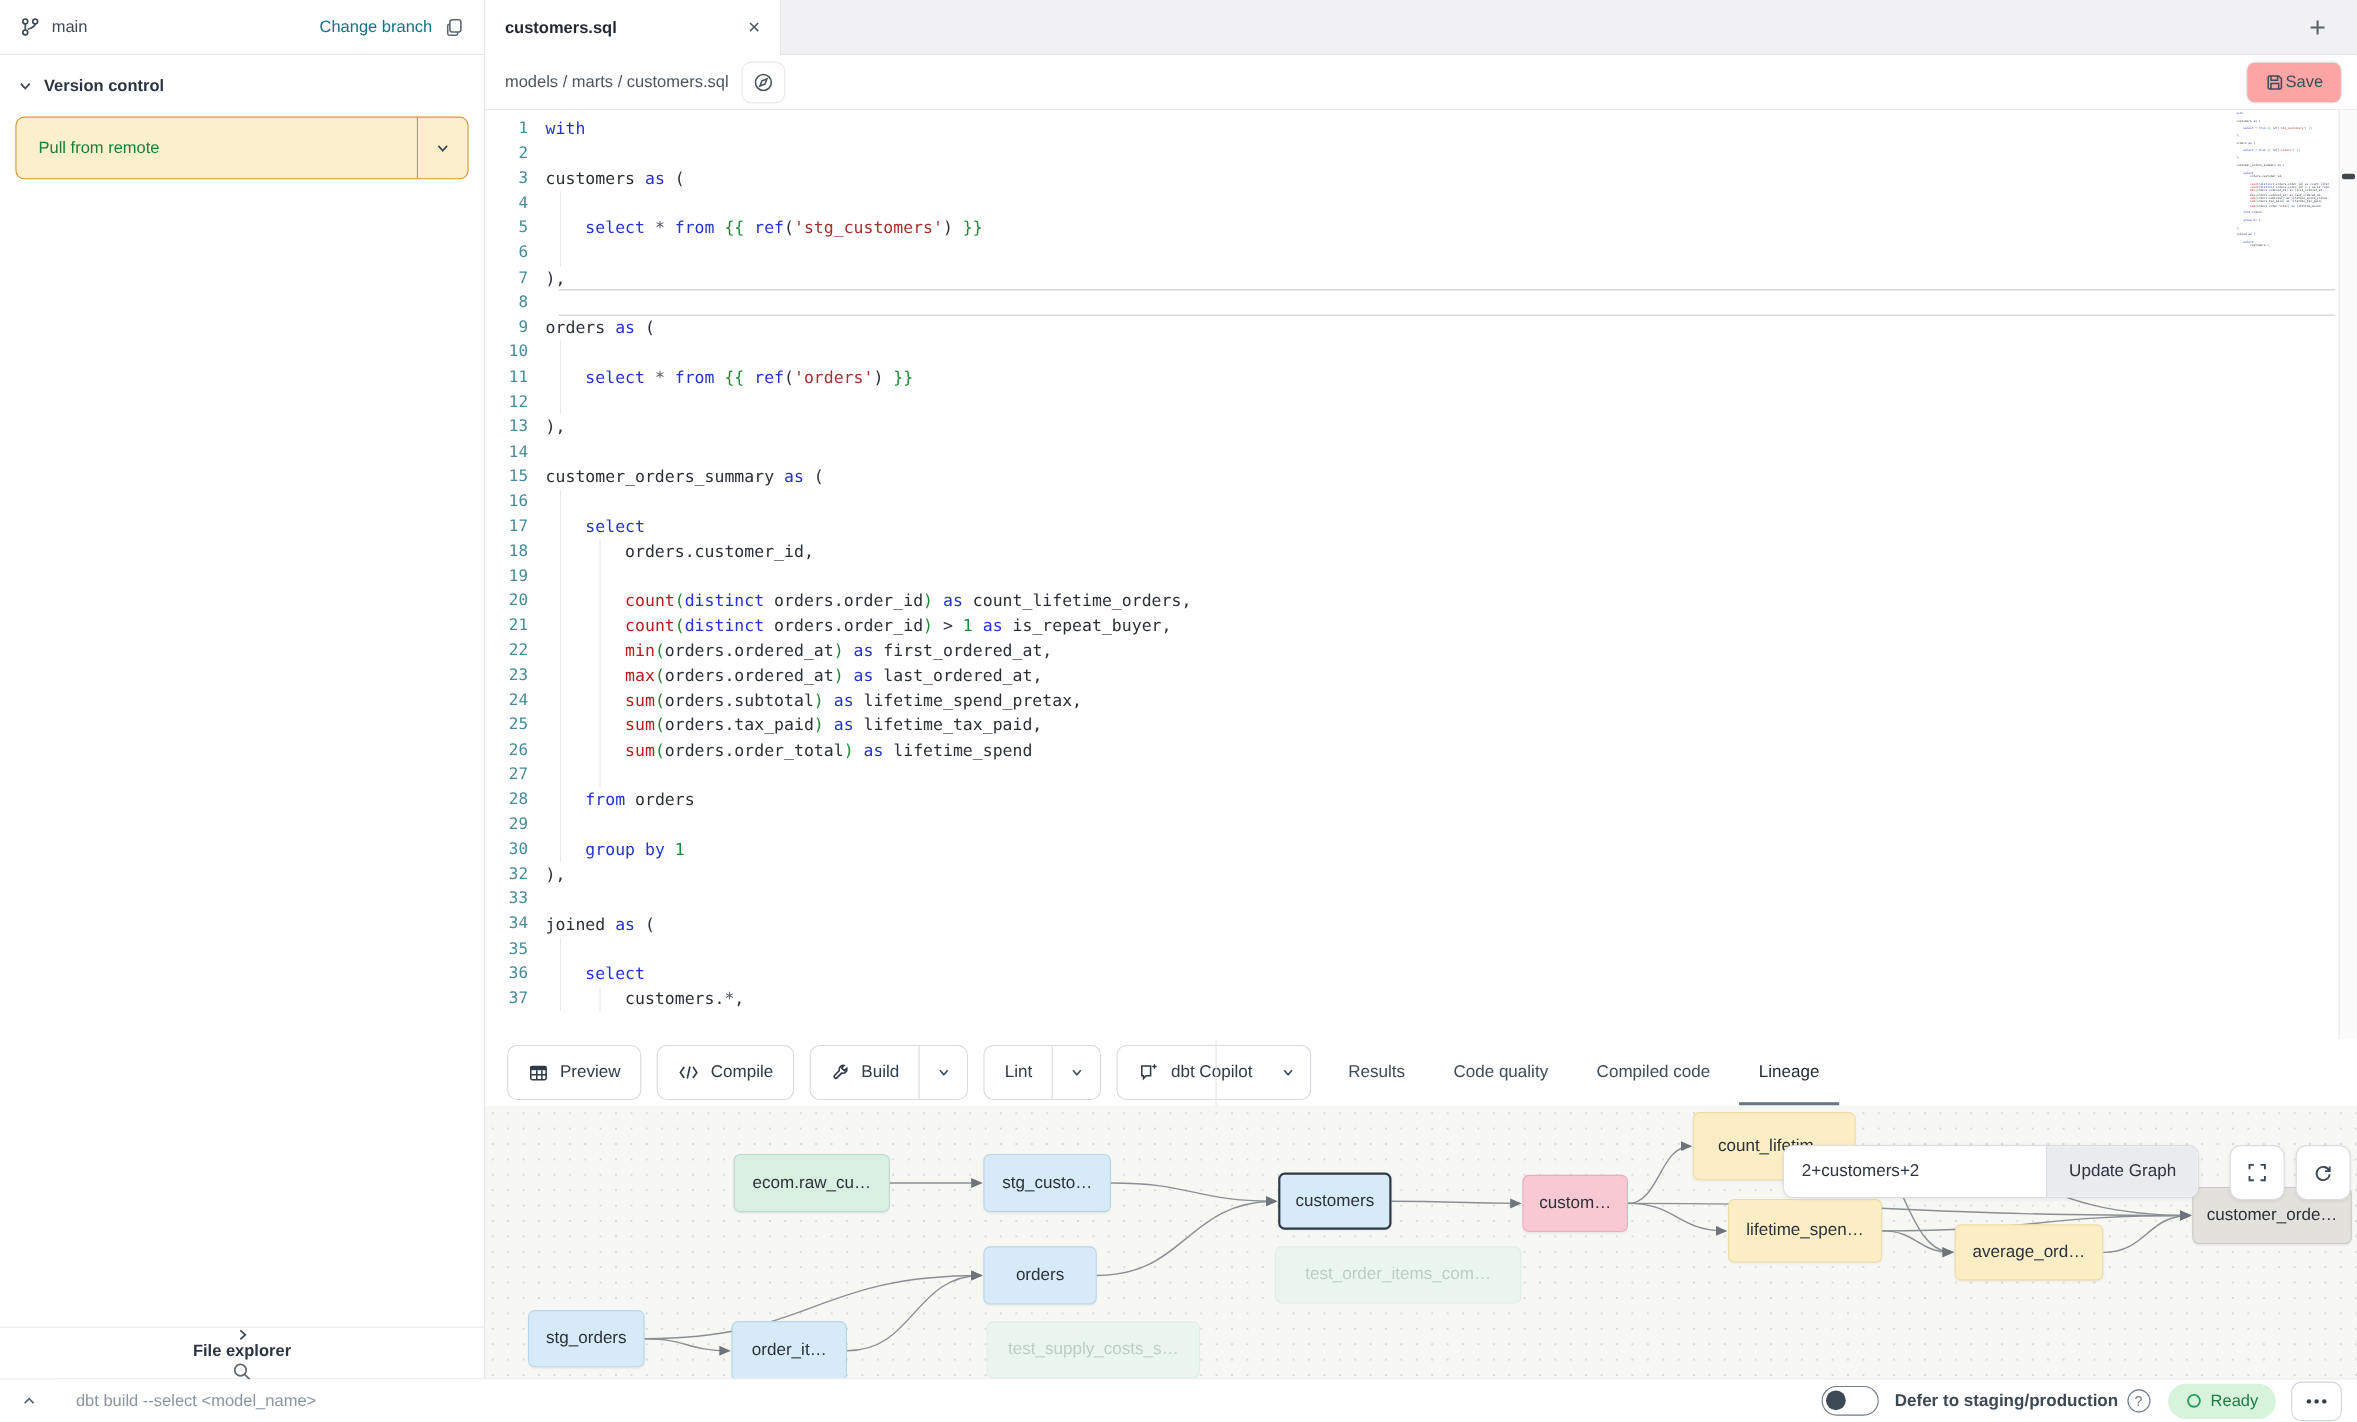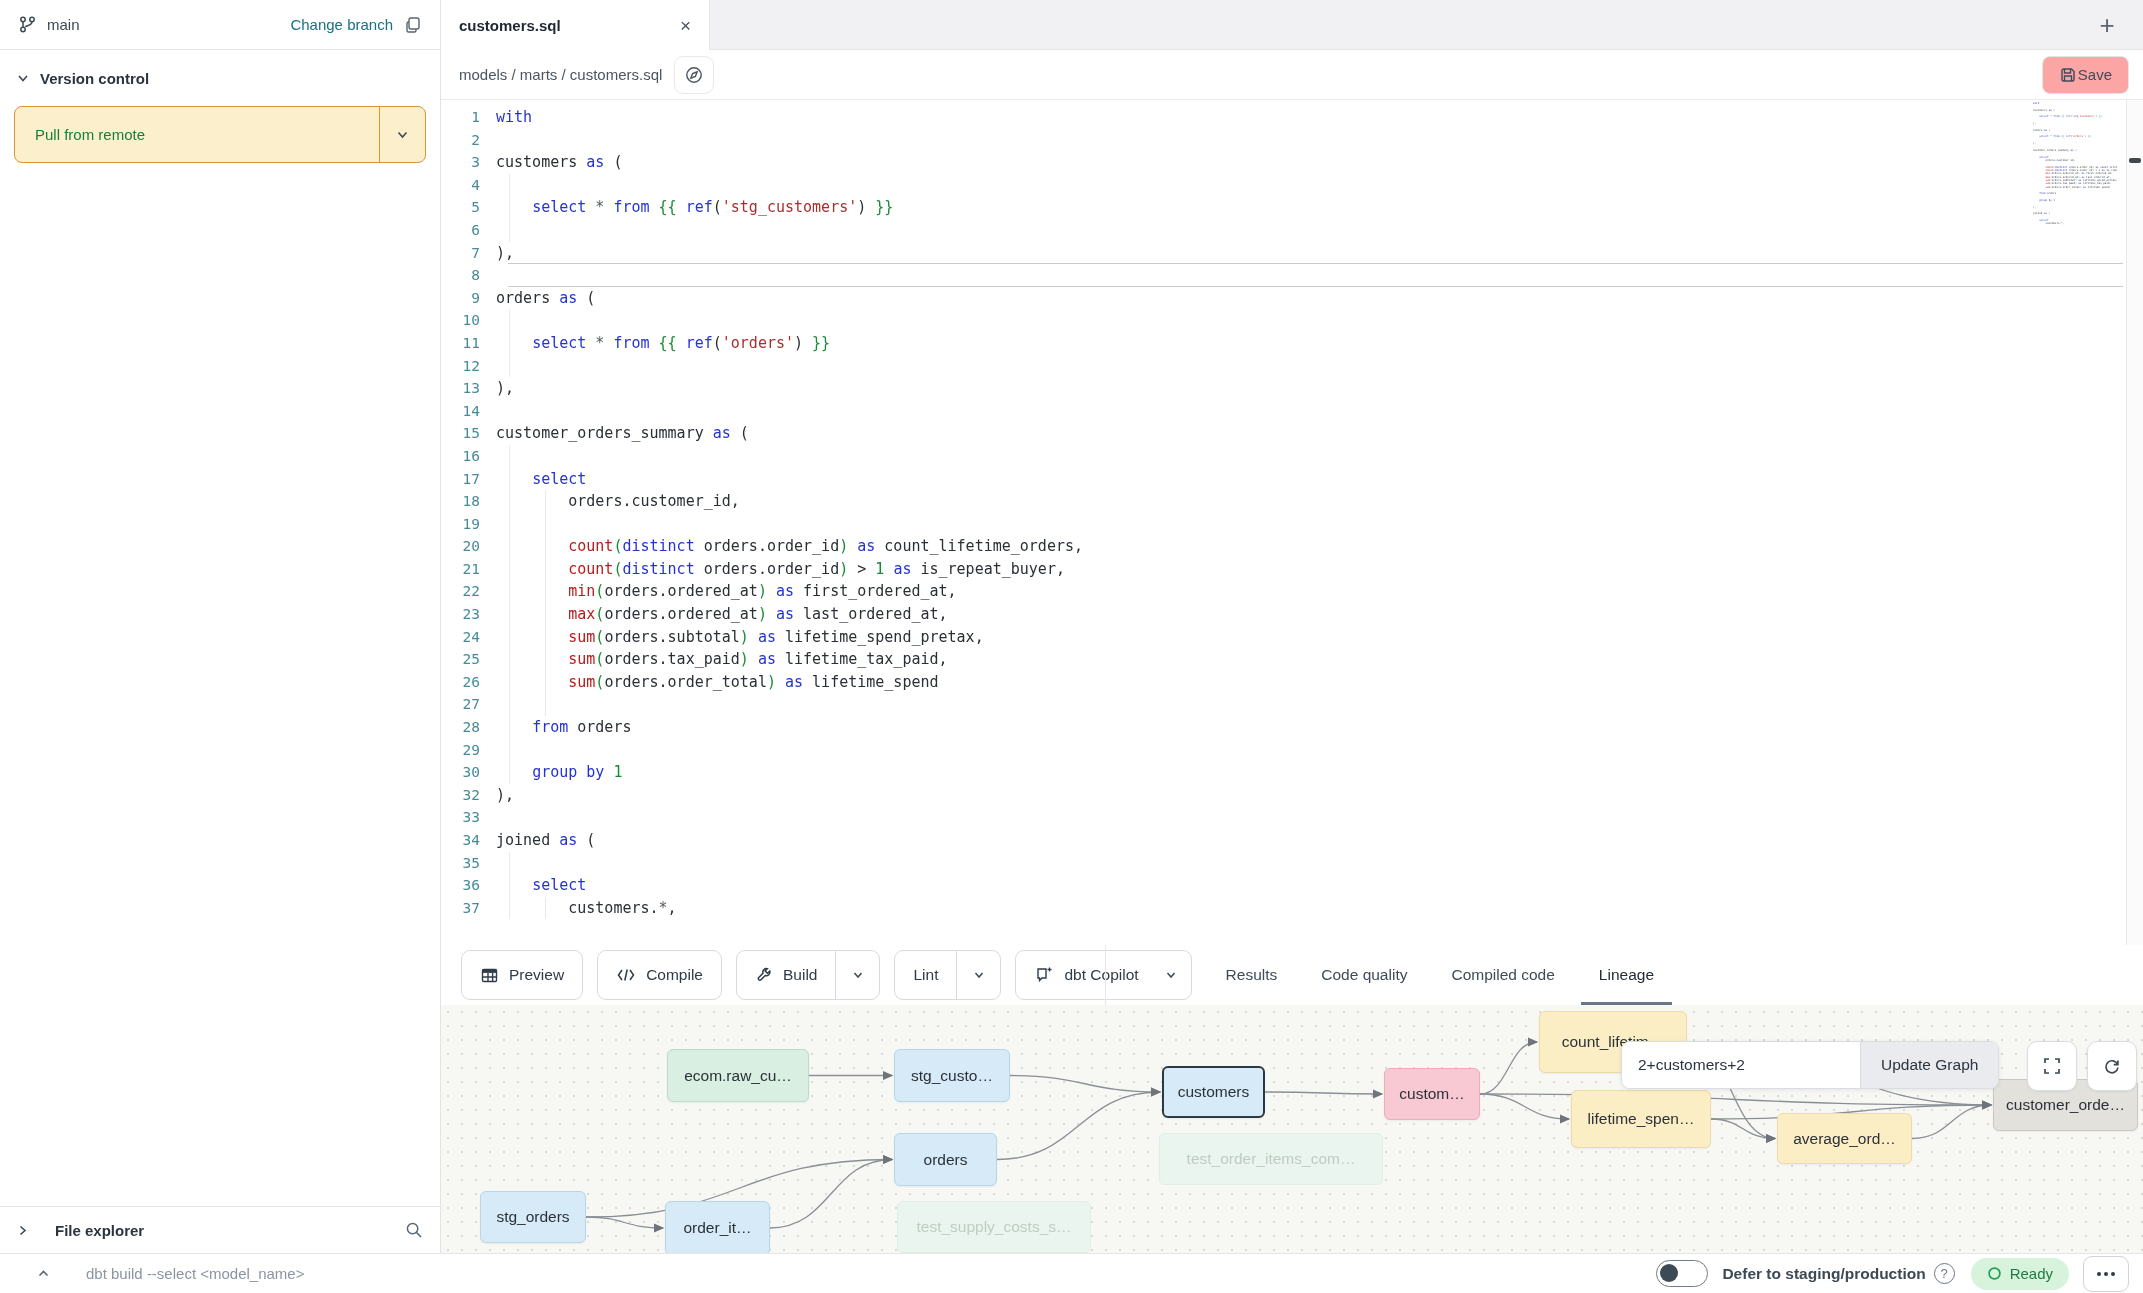--- a/index.html
+++ b/index.html
@@ -11,21 +11,21 @@
   .branch-bar { height:50px; display:flex; align-items:center; padding:0 18px; border-bottom:1px solid #e7e7ea; gap:10px; }
   .branch-name { font-size:15px; color:#3d4954; }
   .branch-spacer { flex:1; }
   .change-branch { font-size:15px; color:var(--c-link,#147285); cursor:pointer; }
   .vc-header { height:56px; display:flex; align-items:center; gap:10px; padding:0 16px; }
   .vc-title { font-size:15px; font-weight:700; color:#2b3440; }
   .pull-btn { margin:0 14px; height:57px; display:flex; align-items:stretch; border:1px solid var(--c-warn-border,#d9952f); border-radius:8px; background:var(--c-warn-bg,#fcf0cc); overflow:hidden; cursor:pointer; }
   .pull-label { flex:1; display:flex; align-items:center; padding-left:20px; font-size:15px; color:#15803d; }
   .pull-caret { width:46px; display:flex; align-items:center; justify-content:center; border-left:1px solid var(--c-warn-border,#d9952f); }
   .sidebar-fill { flex:1; }
-  .fe-row { height:47px; border-top:1px solid #e7e7ea; display:flex; align-items:center; gap:26px; padding:0 16px; cursor:pointer; }
+  .fe-row { height:47px; border-top:1px solid #e7e7ea; display:flex; align-items:center; gap:0; padding:0 16px; cursor:pointer;flex-direction:column; }
   .fe-label { font-size:15px; font-weight:700; color:#2b3440; flex:1; }
 
   
   .main { flex:1; display:flex; flex-direction:column; min-width:0; }
   .tabbar { height:50px; background:#f1f1f3; display:flex; align-items:stretch; border-bottom:1px solid #e4e4e7; position:relative; }
   .tab { width:269px; background:#fff; display:flex; align-items:center; padding:0 18px; gap:10px; border-right:1px solid #e7e7ea; margin-bottom:-1px; cursor:pointer; }
   .tab-title { flex:1; font-size:15px; font-weight:700; color:#1f2733; }
   .tab-close { font-size:19px; color:#4a5560; cursor:pointer; line-height:1; }
   .newtab { position:absolute; right:16px; top:0; height:50px; width:40px; display:flex; align-items:center; justify-content:center; font-size:26px; color:#5a6570; cursor:pointer; font-weight:400; }
 
@@ -72,21 +72,21 @@
   .node.yellow{ background:var(--c-node-yellow,#fbeec5); border-color:#eedca6; }
   .node.gray  { background:var(--c-node-gray,#e3e1db); border-color:#cbc8c1; }
   .node.faded { background:#ebf5ef; border-color:#e0eee6; color:#bccdc2; box-shadow:none; }
   .node.selected { border:2px solid #2d3a46; }
   .graph-filter { position:absolute; left:1180px; top:36px; height:48px; display:flex; align-items:stretch; border:1px solid #d9dce1; border-radius:9px; background:#fff; box-shadow:0 1px 4px rgba(0,0,0,.08); overflow:hidden; z-index:6; }
   .graph-filter input { border:none; outline:none; width:238px; padding:0 16px; font-size:15.5px; color:#2b3440; font-family:"Liberation Sans",sans-serif; background:#fff; }
   .update-graph { display:flex; align-items:center; padding:0 20px; background:#e9ebee; border-left:1px solid #d9dce1; font-size:15.5px; color:#2b3440; cursor:pointer; }
   .sq-btn { position:absolute; top:36px; width:50px; height:50px; border:1px solid #d9dce1; border-radius:10px; background:#fff; display:flex; align-items:center; justify-content:center; cursor:pointer; box-shadow:0 1px 3px rgba(0,0,0,.06); z-index:6; }
 
   
-  .statusbar { height:40px; width:2143px; border-top:1px solid #e6e6e9; display:flex; align-items:center; background:#fff;padding-left:17px; }
+  .statusbar { height:40px; width:2143px; border-top:1px solid #e6e6e9; display:flex; align-items:center; background:#fff; }
   .collapse-btn { width:53px; height:100%; display:flex; align-items:center; justify-content:center; cursor:pointer; }
   .cmd-input { flex:1; height:100%; border:none; outline:none; font-size:15px; color:#2b3440; padding-left:16px; font-family:"Liberation Sans",sans-serif; }
   .cmd-input::placeholder { color:#8b95a1; }
   .toggle { width:52px; height:27px; border:1.6px solid #717c88; border-radius:14px; background:#fff; position:relative; cursor:pointer; margin-right:14px; }
   .toggle .knob { position:absolute; left:3px; top:2.6px; width:18px; height:18px; border-radius:50%; background:#3d4954; }
   .defer-label { font-size:15.5px; font-weight:700; color:#3d4954; margin-right:8px; }
   .help { width:21px; height:21px; border:1.4px solid #6d7884; border-radius:50%; display:flex; align-items:center; justify-content:center; font-size:13px; color:#6d7884; margin-right:16px; }
   .ready { height:32px; background:var(--c-ready-bg,#d7f3dc); border-radius:16px; display:flex; align-items:center; gap:8px; padding:0 16px; margin-right:14px; }
   .ready span { font-size:15px; color:var(--c-ready-fg,#1f7a44); }
   .dots-btn { width:46px; height:36px; border:1px solid #cfd4d9; border-radius:9px; display:flex; align-items:center; justify-content:center; gap:3px; cursor:pointer; margin-right:14px; background:#fff; }

